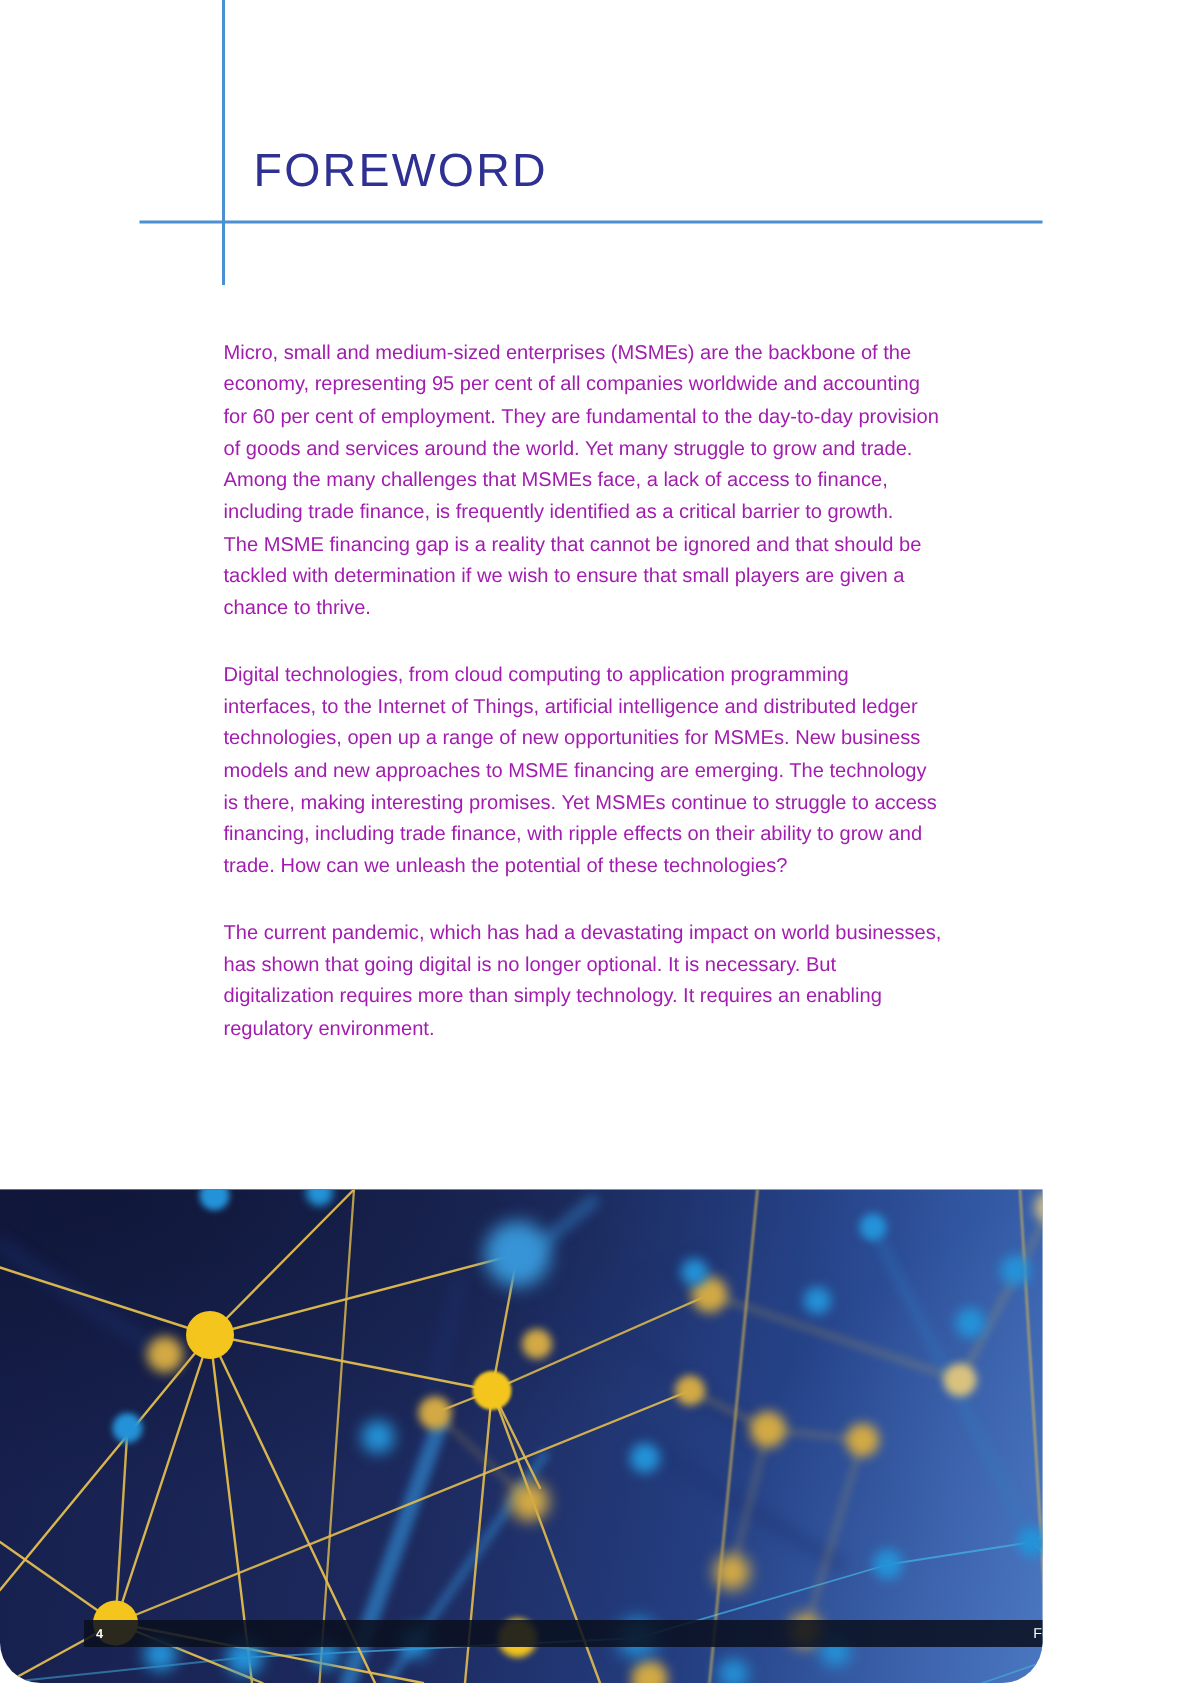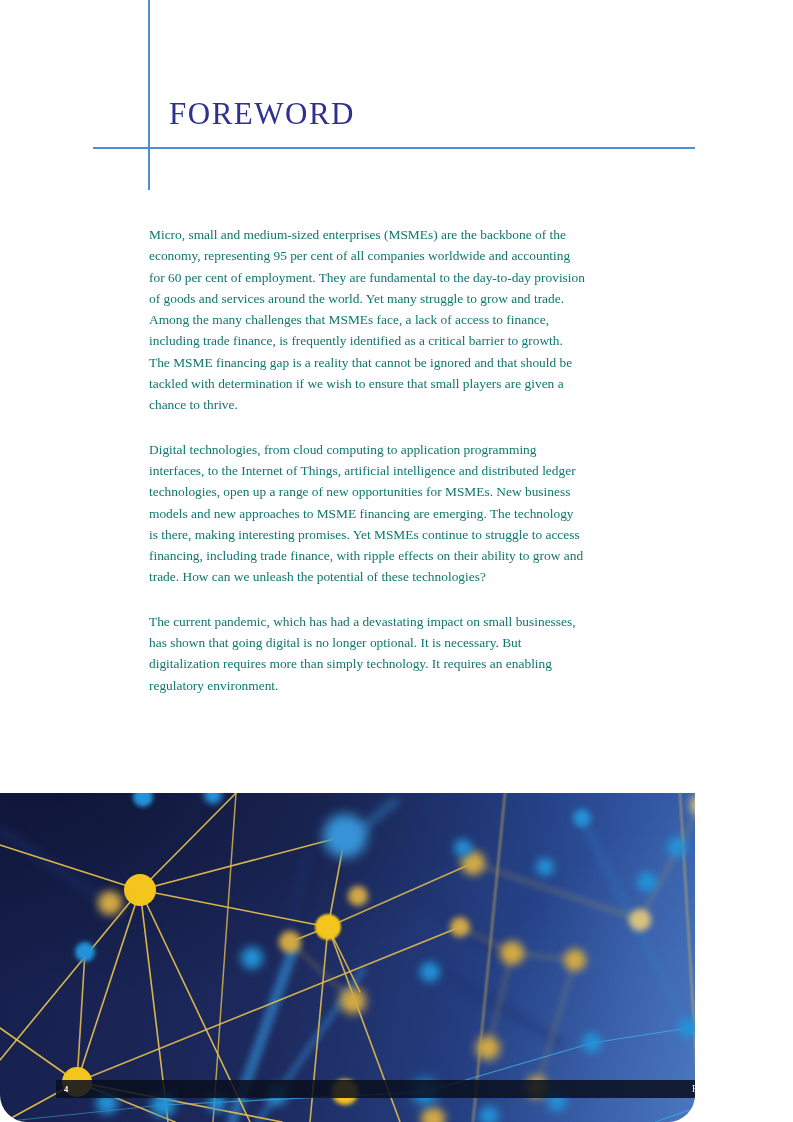--- a/index.html
+++ b/index.html
@@ -1,26 +1,26 @@
 <!DOCTYPE html>
 <html><head>
 <meta charset="utf-8">
 <style>
   html,body{margin:0;padding:0;background:#ffffff;}
   .page{
     position:relative;width:695px;height:1122px;background:#ffffff;
-    overflow:hidden;font-family:Liberation Serif, serif;border-radius:27px;
+    overflow:hidden;font-family:Liberation Sans, sans-serif;border-radius:27px;
   }
   .vline{position:absolute;left:148px;top:0;width:2px;height:190px;background:#4b90d0;}
   .hline{position:absolute;left:93px;top:147px;width:700px;height:2px;background:#4b90d0;}
   .title{
     position:absolute;left:169px;top:96px;margin:0;
     font-size:31px;font-weight:400;letter-spacing:1.5px;color:#2e3192;
   }
-  .content{position:absolute;left:149px;top:224px;width:560px;color:#0f766e;}
+  .content{position:absolute;left:149px;top:224px;width:560px;color:#a21caf;}
   .content p{
     margin:0 0 23px 0;font-size:13.4px;line-height:21.3px;white-space:pre-line;
   }
   .illustration{
     position:absolute;left:0;top:793px;width:793px;height:329px;overflow:hidden;
     background:
       radial-gradient(circle at 98% 96%, rgba(130,180,240,0.40), rgba(130,180,240,0) 38%),
       radial-gradient(circle at 101% 8%, rgba(95,145,215,0.32), rgba(95,145,215,0) 32%),
       radial-gradient(ellipse at 8% 0%, rgba(9,14,38,0.55), rgba(9,14,38,0) 45%),
       linear-gradient(102deg,#161f4c 0%,#1d2a5e 38%,#274790 70%,#3a69bd 100%);
@@ -54,21 +54,21 @@
 The MSME financing gap is a reality that cannot be ignored and that should be
 tackled with determination if we wish to ensure that small players are given a
 chance to thrive.</p>
     <p>Digital technologies, from cloud computing to application programming
 interfaces, to the Internet of Things, artificial intelligence and distributed ledger
 technologies, open up a range of new opportunities for MSMEs. New business
 models and new approaches to MSME financing are emerging. The technology
 is there, making interesting promises. Yet MSMEs continue to struggle to access
 financing, including trade finance, with ripple effects on their ability to grow and
 trade. How can we unleash the potential of these technologies?</p>
-    <p>The current pandemic, which has had a devastating impact on small businesses,
+    <p>The current pandemic, which has had a devastating impact on world businesses,
 has shown that going digital is no longer optional. It is necessary. But
 digitalization requires more than simply technology. It requires an enabling
 regulatory environment.</p>
   </section>
 
   <div class="illustration">
     <svg id="net" width="793" height="329" viewBox="0 0 793 329">
         <line x1="0" y1="37" x2="108" y2="110" stroke="#1c306e" stroke-width="9" opacity="0.5" stroke-linecap="round" style="filter: blur(5px);"></line>
         <line x1="307" y1="60" x2="272" y2="205" stroke="#1c306e" stroke-width="9" opacity="0.5" stroke-linecap="round" style="filter: blur(5px);"></line>
         <line x1="400" y1="85" x2="505" y2="165" stroke="#1c306e" stroke-width="9" opacity="0.45" stroke-linecap="round" style="filter: blur(5px);"></line>

